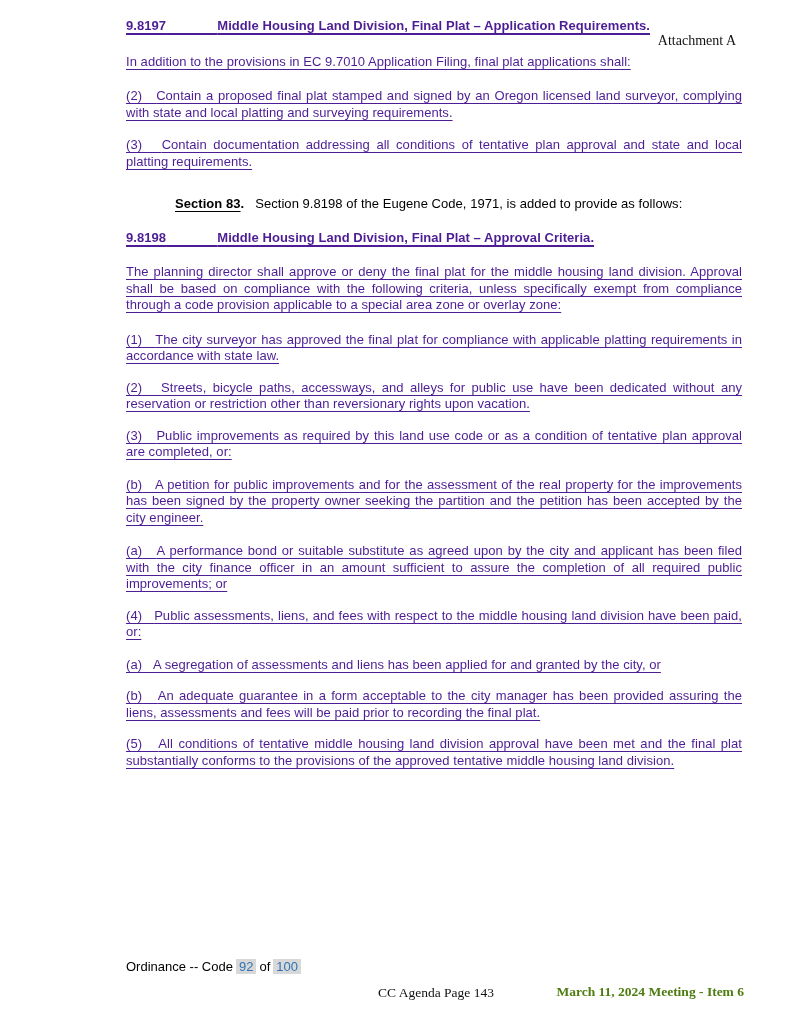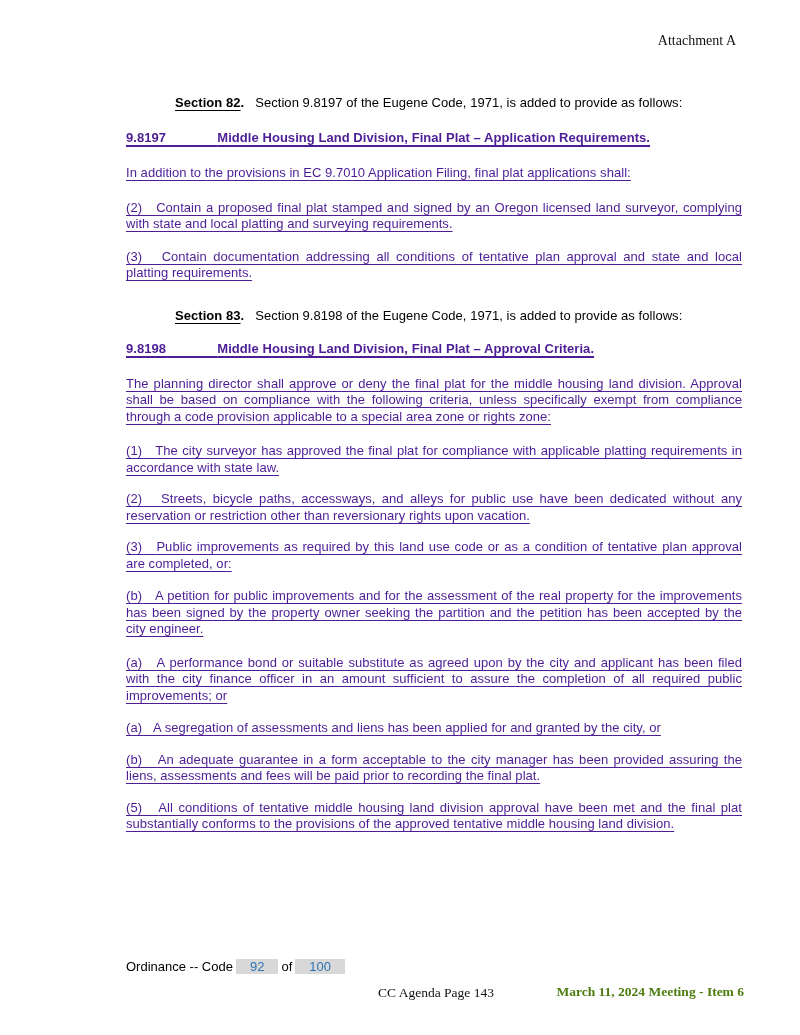--- a/index.html
+++ b/index.html
@@ -51,21 +51,21 @@
   .tab-spacer { white-space:nowrap; }
   
   .ordinance {
     position:absolute; left:90px; top:959px;
     font-size:13px; color:#000;
     font-family:"Liberation Sans", sans-serif;
   }
   .field {
     background:#d8d8d8;
     color:#2e74b5;
-    padding:0 14px;
+    padding:0 3px;
     margin:0 3px;
   }
   .cc-agenda {
     position:absolute; top:985px; left:0; width:100%;
     text-align:center;
     font-family:"Liberation Serif", serif;
     font-size:13.5px; color:#111;
   }
   .meeting {
     position:absolute; top:984px; right:92px;
@@ -76,47 +76,47 @@
 </style>
 </head>
 <body>
 
 <div class="page">
 
   <div class="attachment">Attachment A</div>
 
   <div class="doc">
 
-    <p class="sec-line" style="margin-top:95px"><span class="sec-label">Section 82</span><span class="sec-dot">.</span><span class="tab-spacer">&nbsp;&nbsp;&nbsp;</span><span>Section 9.8197 of the Eugene Code, 1971, is added to provide as follows:</span></p>
 
     <p class="ins heading" style="margin-top:18px"><span>9.8197</span><span class="tab-spacer">&nbsp;&nbsp;&nbsp;&nbsp;&nbsp;&nbsp;&nbsp;&nbsp;&nbsp;&nbsp;&nbsp;&nbsp;&nbsp;&nbsp;</span><span>Middle Housing Land Division, Final Plat – Application Requirements.</span></p>
 
     <p class="ins" style="margin-top:19px">In addition to the provisions in EC 9.7010 Application Filing, final plat applications shall:</p>
 
 
     <p class="ins" style="margin-top:18px"><span>(2)</span><span class="tab-spacer">&nbsp;&nbsp;&nbsp;</span><span>Contain a proposed final plat stamped and signed by an Oregon licensed land surveyor, complying with state and local platting and surveying requirements.</span></p>
 
     <p class="ins" style="margin-top:16px"><span>(3)</span><span class="tab-spacer">&nbsp;&nbsp;&nbsp;</span><span>Contain documentation addressing all conditions of tentative plan approval and state and local platting requirements.</span></p>
 
     <p class="sec-line" style="margin-top:26px"><span class="sec-label">Section 83</span><span class="sec-dot">.</span><span class="tab-spacer">&nbsp;&nbsp;&nbsp;</span><span>Section 9.8198 of the Eugene Code, 1971, is added to provide as follows:</span></p>
 
     <p class="ins heading" style="margin-top:17px"><span>9.8198</span><span class="tab-spacer">&nbsp;&nbsp;&nbsp;&nbsp;&nbsp;&nbsp;&nbsp;&nbsp;&nbsp;&nbsp;&nbsp;&nbsp;&nbsp;&nbsp;</span><span>Middle Housing Land Division, Final Plat – Approval Criteria.</span></p>
 
-    <p class="ins" style="margin-top:18px">The planning director shall approve or deny the final plat for the middle housing land division. Approval shall be based on compliance with the following criteria, unless specifically exempt from compliance through a code provision applicable to a special area zone or rights zone:</p>
+    <p class="ins" style="margin-top:18px">The planning director shall approve or deny the final plat for the middle housing land division. Approval shall be based on compliance with the following criteria, unless specifically exempt from compliance through a code provision applicable to a special area zone or overlay zone:</p>
 
     <p class="ins" style="margin-top:18px"><span>(1)</span><span class="tab-spacer">&nbsp;&nbsp;&nbsp;</span><span>The city surveyor has approved the final plat for compliance with applicable platting requirements in accordance with state law.</span></p>
 
     <p class="ins" style="margin-top:15px"><span>(2)</span><span class="tab-spacer">&nbsp;&nbsp;&nbsp;</span><span>Streets, bicycle paths, accessways, and alleys for public use have been dedicated without any reservation or restriction other than reversionary rights upon vacation.</span></p>
 
     <p class="ins" style="margin-top:15px"><span>(3)</span><span class="tab-spacer">&nbsp;&nbsp;&nbsp;</span><span>Public improvements as required by this land use code or as a condition of tentative plan approval are completed, or:</span></p>
 
     <p class="ins sub" style="margin-top:16px"><span>(b)</span><span class="tab-spacer">&nbsp;&nbsp;&nbsp;</span><span>A petition for public improvements and for the assessment of the real property for the improvements has been signed by the property owner seeking the partition and the petition has been accepted by the city engineer.</span></p>
 
     <p class="ins sub" style="margin-top:17px"><span>(a)</span><span class="tab-spacer">&nbsp;&nbsp;&nbsp;</span><span>A performance bond or suitable substitute as agreed upon by the city and applicant has been filed with the city finance officer in an amount sufficient to assure the completion of all required public improvements; or</span></p>
 
+    <p class="ins" style="margin-top:15px"><span>(4)</span><span class="tab-spacer">&nbsp;&nbsp;&nbsp;</span><span>Public assessments, liens, and fees with respect to the middle housing land division have been paid, or:</span></p>
 
     <p class="ins sub" style="margin-top:16px"><span>(a)</span><span class="tab-spacer">&nbsp;&nbsp;&nbsp;</span><span>A segregation of assessments and liens has been applied for and granted by the city, or</span></p>
 
     <p class="ins sub" style="margin-top:15px"><span>(b)</span><span class="tab-spacer">&nbsp;&nbsp;&nbsp;</span><span>An adequate guarantee in a form acceptable to the city manager has been provided assuring the liens, assessments and fees will be paid prior to recording the final plat.</span></p>
 
     <p class="ins" style="margin-top:15px"><span>(5)</span><span class="tab-spacer">&nbsp;&nbsp;&nbsp;</span><span>All conditions of tentative middle housing land division approval have been met and the final plat substantially conforms to the provisions of the approved tentative middle housing land division.</span></p>
 
   </div>
 
   <div class="ordinance"><span>Ordinance -- Code</span><span class="field">92</span><span>of</span><span class="field">100</span></div>

